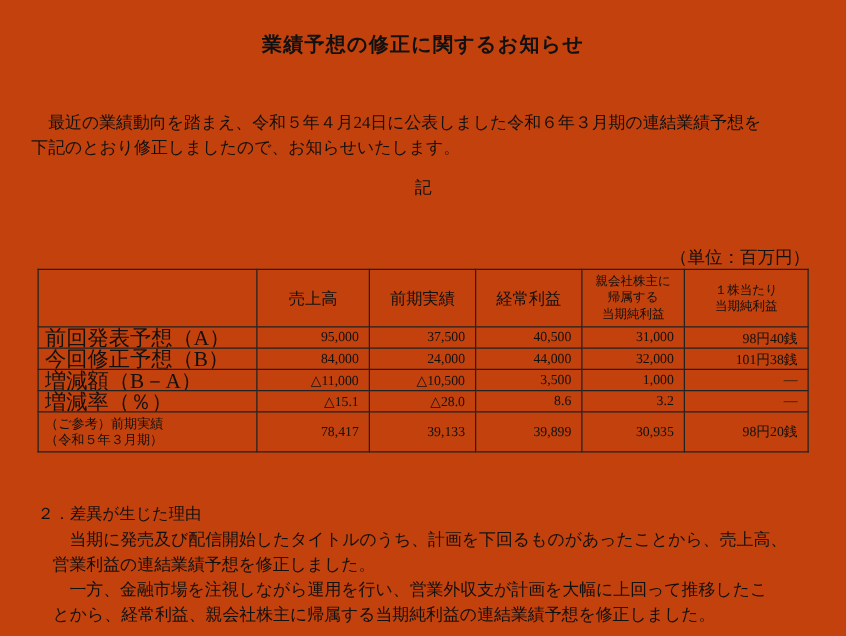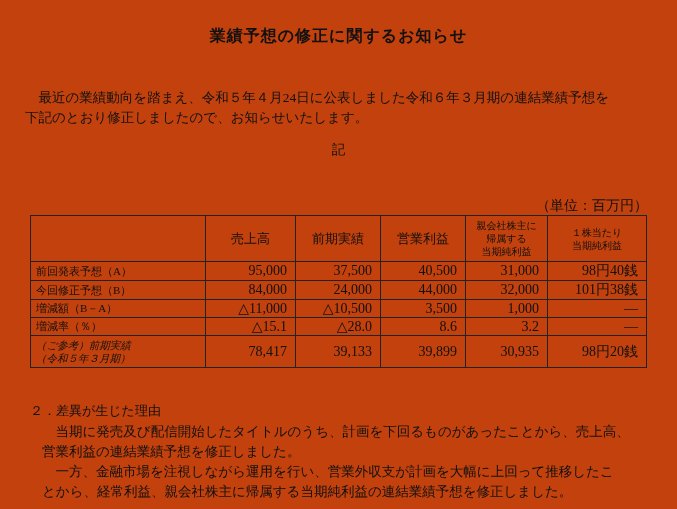--- a/index.html
+++ b/index.html
@@ -56,29 +56,29 @@
     font-size:13px;
     white-space:pre-line;
   }
   table.forecast thead th.small {
     font-size:10px; line-height:13px;
   }
   table.forecast tbody tr { height:17px; }
   table.forecast tbody tr.last { height:32px; }
   table.forecast td.label {
     text-align:left; padding-left:5px;
-    font-size:11px; line-height:15px;
+    font-size:17px; line-height:15px;
     white-space:pre-line;
   }
   table.forecast tr.last td.label {
-    font-size:10.5px; line-height:13px;font-style:italic;
+    font-size:10.5px; line-height:13px;
   }
   table.forecast td.num {
     text-align:right; padding-right:8px;
-    font-size:14px;
+    font-size:11px;
   }
   .sec2-heading {
     position:absolute; top:402px; left:30px;
     font-size:13px;
   }
   .body-para {
     position:absolute; left:42px; width:612px;
     font-size:13.5px; line-height:20px;
     white-space:pre-line;
     text-align:justify;
@@ -108,21 +108,21 @@
       <col style="width:85px">
       <col style="width:85px">
       <col style="width:82px">
       <col style="width:99px">
     </colgroup>
     <thead>
       <tr>
         <th></th>
         <th>売上高</th>
         <th>前期実績</th>
-        <th>営業利益</th>
+        <th>経常利益</th>
         <th class="small">親会社株主に
 帰属する
 当期純利益</th>
         <th class="small">１株当たり
 当期純利益</th>
       </tr>
     </thead>
     <tbody>
       <tr>
         <td class="label">前回発表予想（A）</td>

